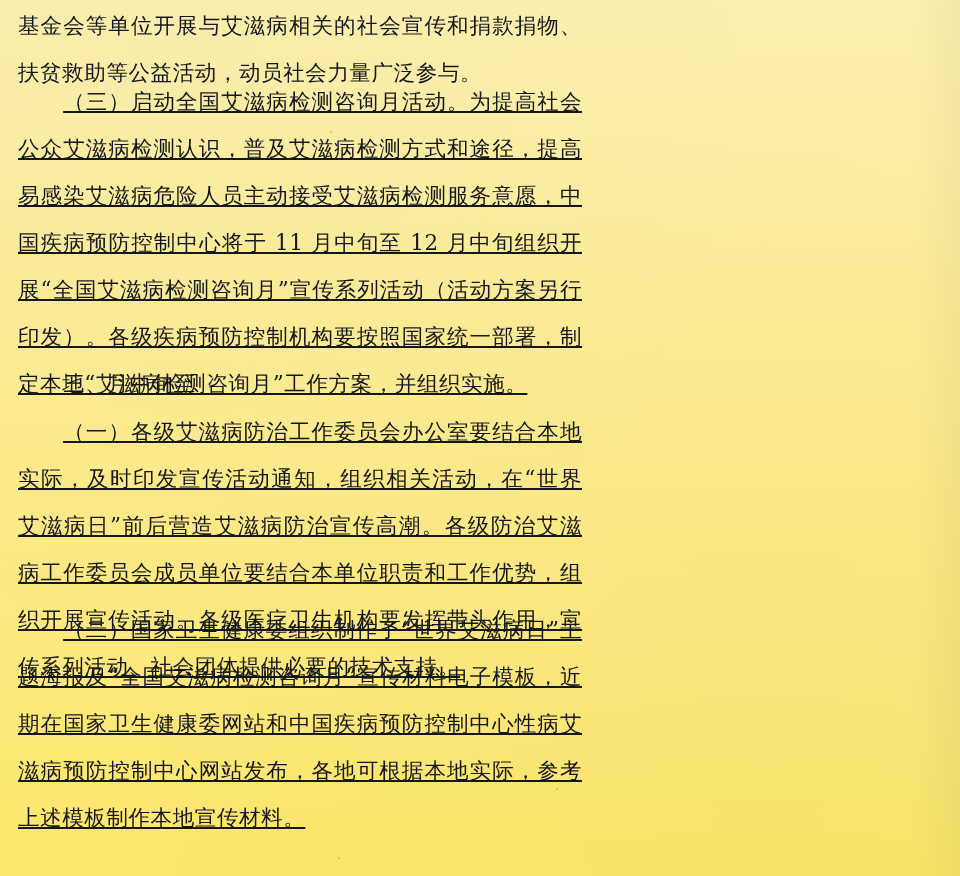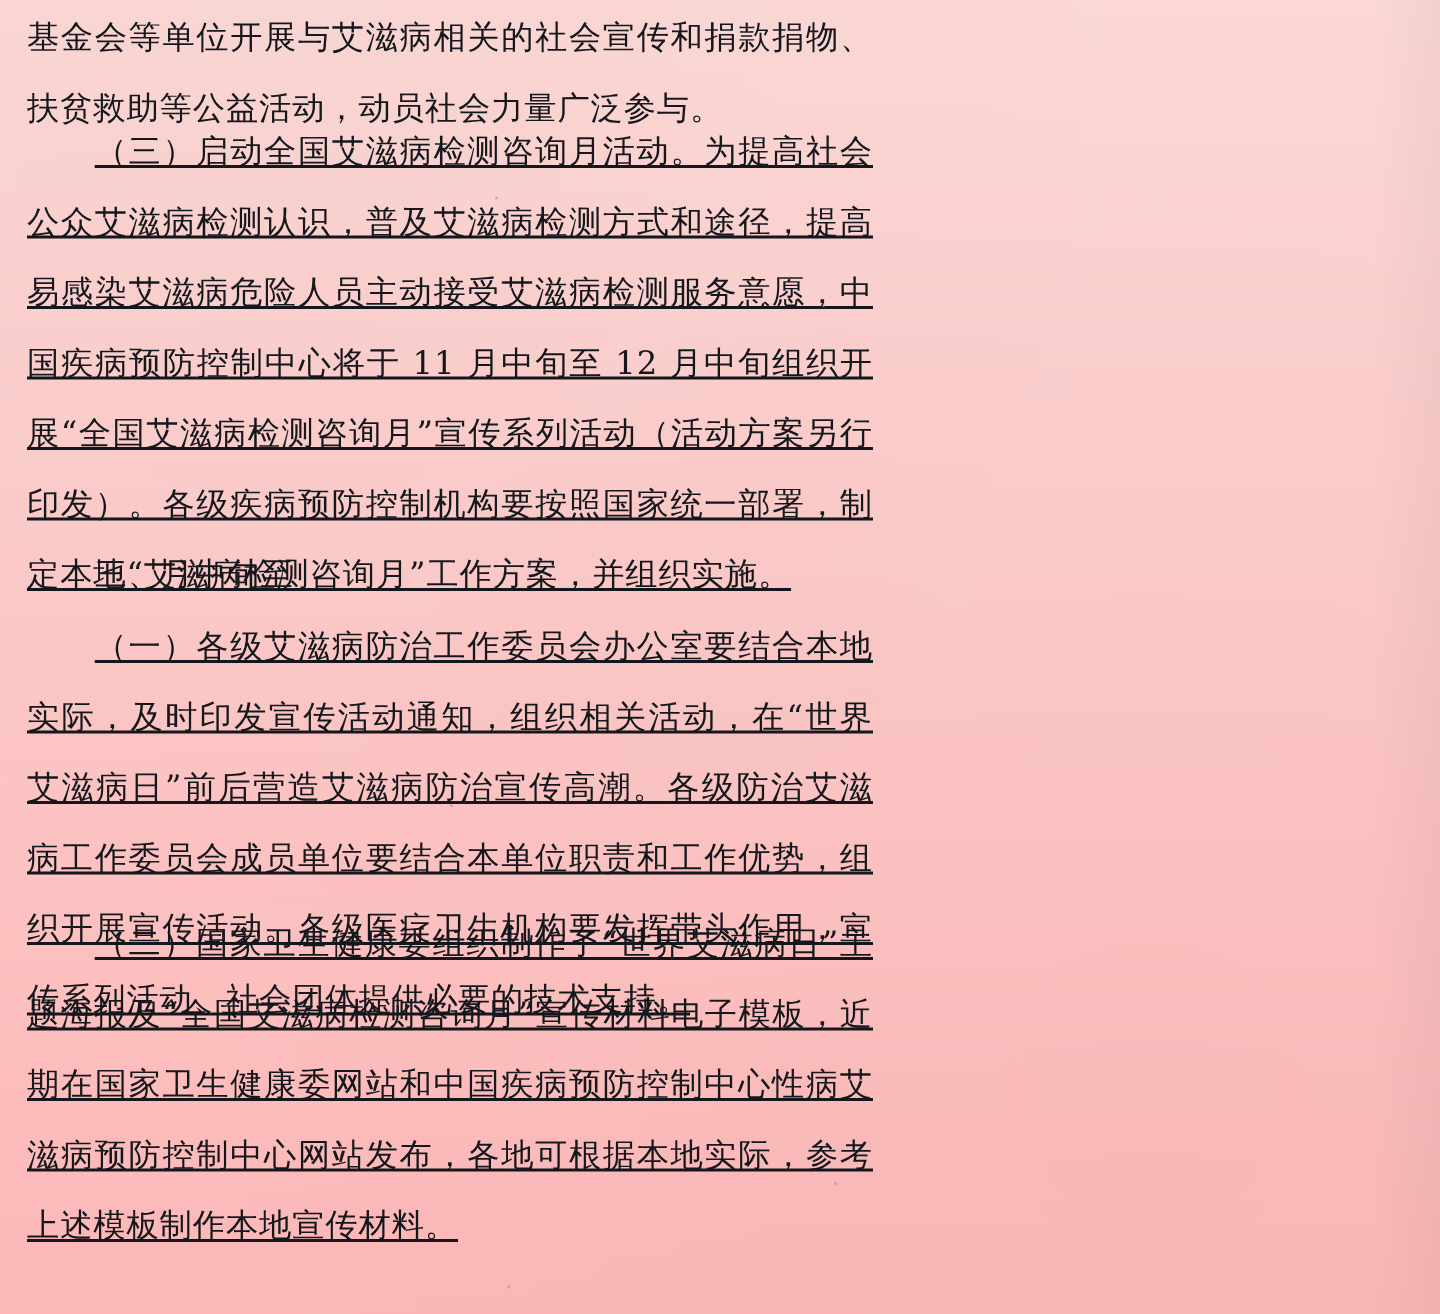--- a/index.html
+++ b/index.html
@@ -10,21 +10,21 @@
   body {
     width: 960px;
     height: 876px;
     overflow: hidden;
     font-family: "DejaVu Serif", serif;
   }
   .page {
     position: relative;
     width: 960px;
     height: 876px;
-    background: #fca5a5;
+    background: #fde047;
   }
   
   .page::before {
     content: "";
     position: absolute;
     inset: 0;
     background:
       radial-gradient(circle at 20% 10%, rgba(0,0,0,0.012), rgba(0,0,0,0) 60%),
       radial-gradient(circle at 80% 85%, rgba(0,0,0,0.015), rgba(0,0,0,0) 65%),
       linear-gradient(180deg, rgba(250,250,245,0.6), rgba(255,255,255,0.2));

